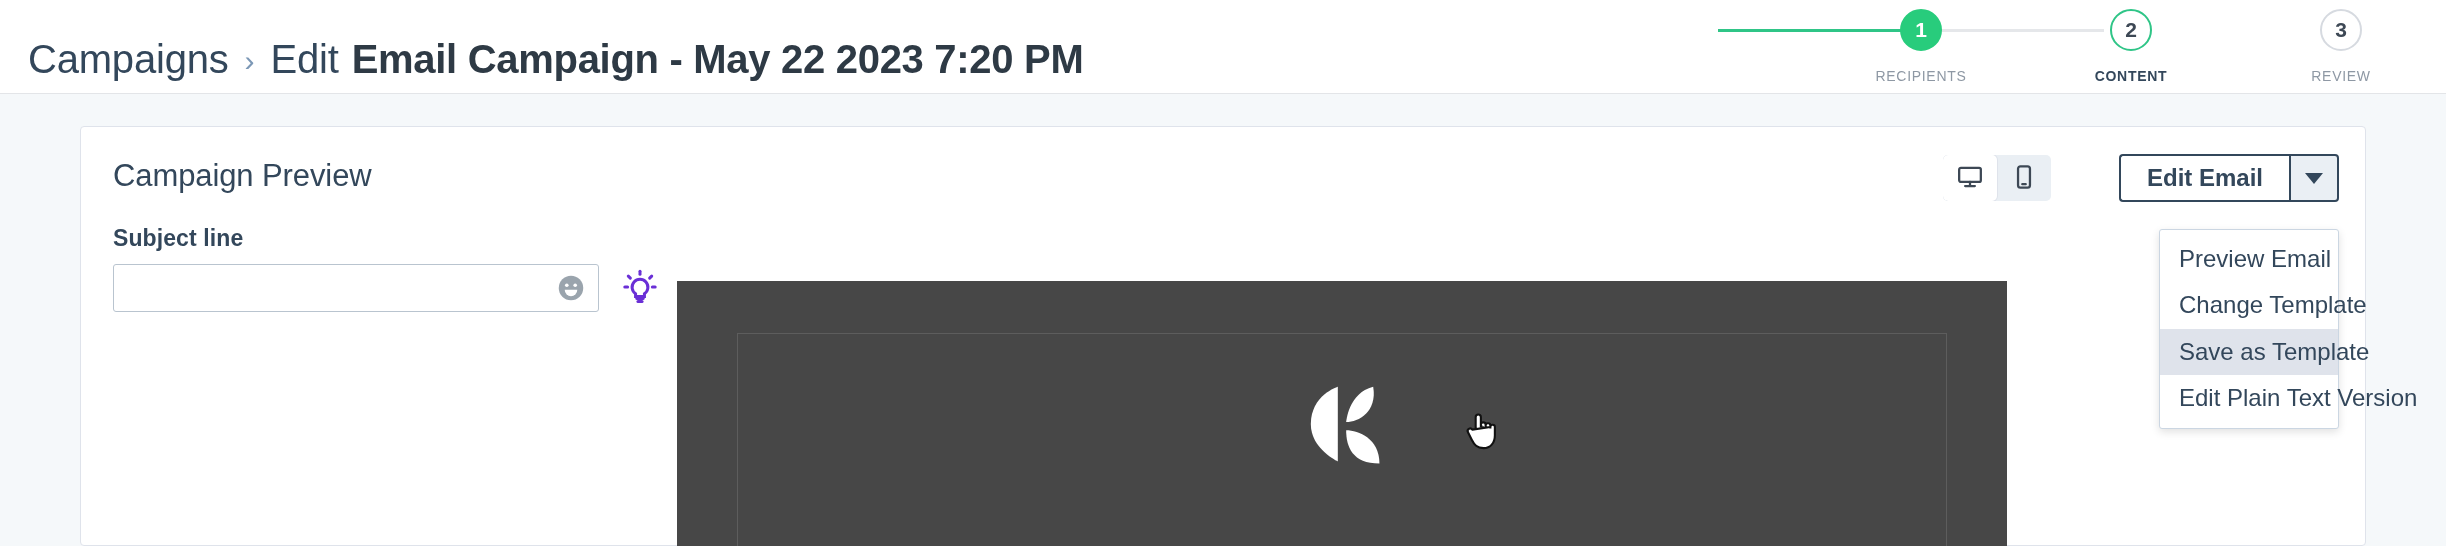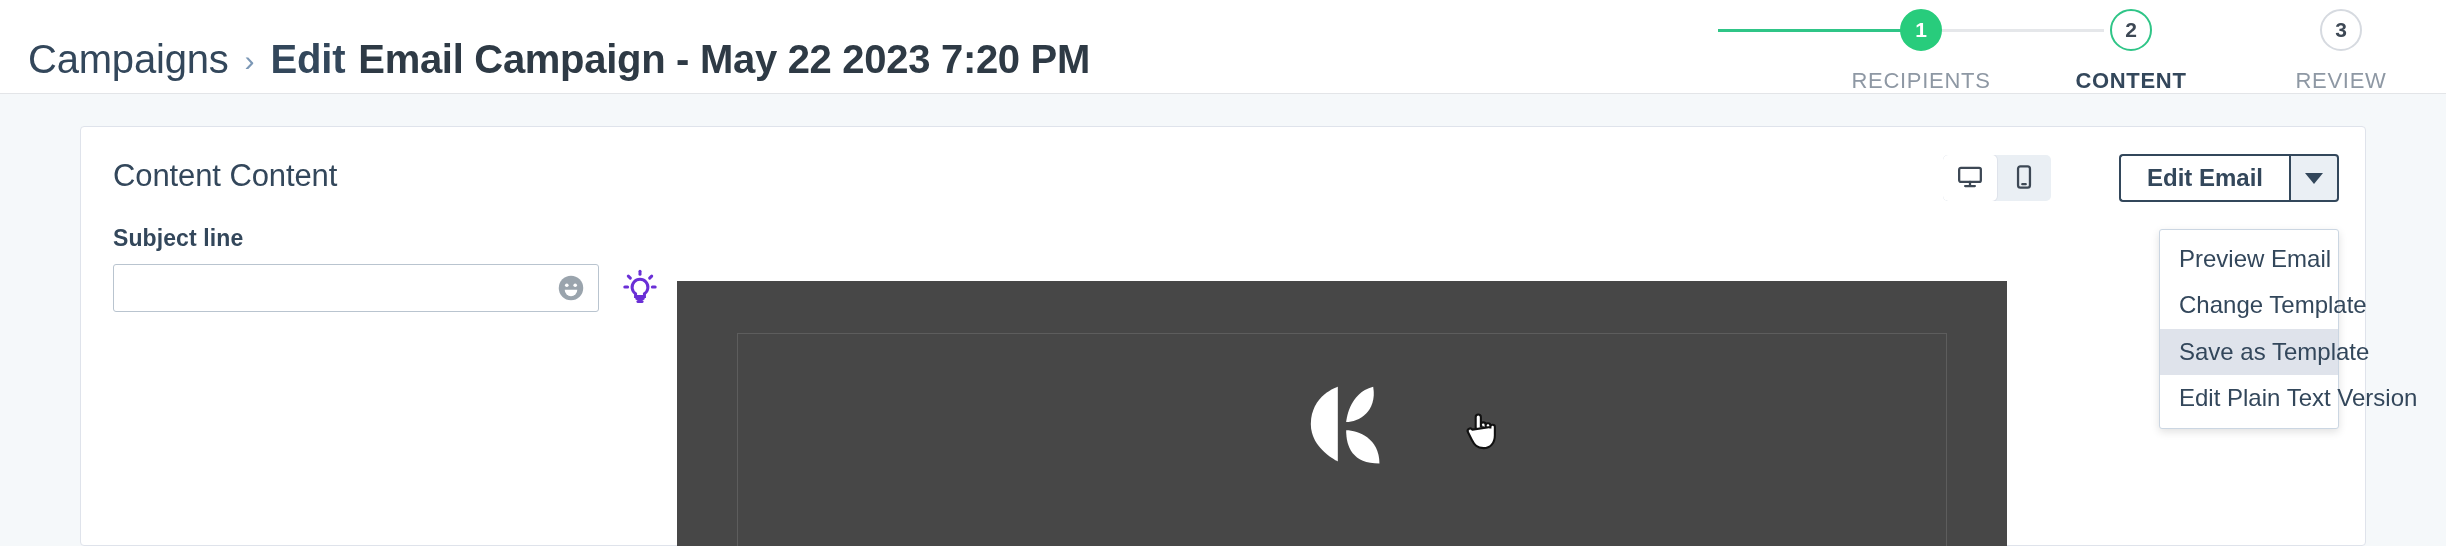--- a/index.html
+++ b/index.html
@@ -37,21 +37,21 @@
   .crumb-sep {
     font-size: 30px;
     color: #7c98b6;
     margin: 0 16px;
     position: relative;
     top: -2px;
   }
   .crumb-edit {
     font-size: 40px;
     color: #33475b;
-    font-weight: 700;
+    font-weight: 400;
     letter-spacing: -0.2px;
     margin-top: 25px;
   }
   .crumb-title {
     font-size: 40px;
     color: #2e3a45;
     font-weight: 700;
     letter-spacing: -0.3px;
     margin-left: 13px;
   }
@@ -92,21 +92,21 @@
     border-color: #28cc7c;
     color: #ffffff;
   }
   .step-circle.active {
     background: #ffffff;
     border-color: #2fc587;
     color: #3d4855;
   }
   .step-label {
     margin-top: 17px;
-    font-size: 22px;
+    font-size: 14px;
     letter-spacing: 0.7px;
     color: #8e98a4;
     text-transform: uppercase;
   }
   .step-label.current {
     color: #33475b;
     font-weight: 700;
   }
   .connector {
     position: absolute;
@@ -359,21 +359,21 @@
       <div class="step-label">REVIEW</div>
     </div>
 
   </div>
 </div>
 
 <div class="page">
   <div class="card">
 
     <div class="card-head">
-      <div class="card-title">Content Content</div>
+      <div class="card-title">Campaign Preview</div>
 
       <div class="head-actions">
 
         <div class="device-toggle">
           <button class="device-btn selected">
             <span>
               <svg width="26" height="26" viewBox="0 0 24 24" fill="none" stroke="#3d4855" stroke-width="2.1" stroke-linecap="round" stroke-linejoin="round">
                 <rect x="2" y="3.5" width="20" height="13" rx="1.6"></rect>
                 <line x1="12" y1="16.5" x2="12" y2="20"></line>
                 <line x1="7.5" y1="20.4" x2="16.5" y2="20.4"></line>

